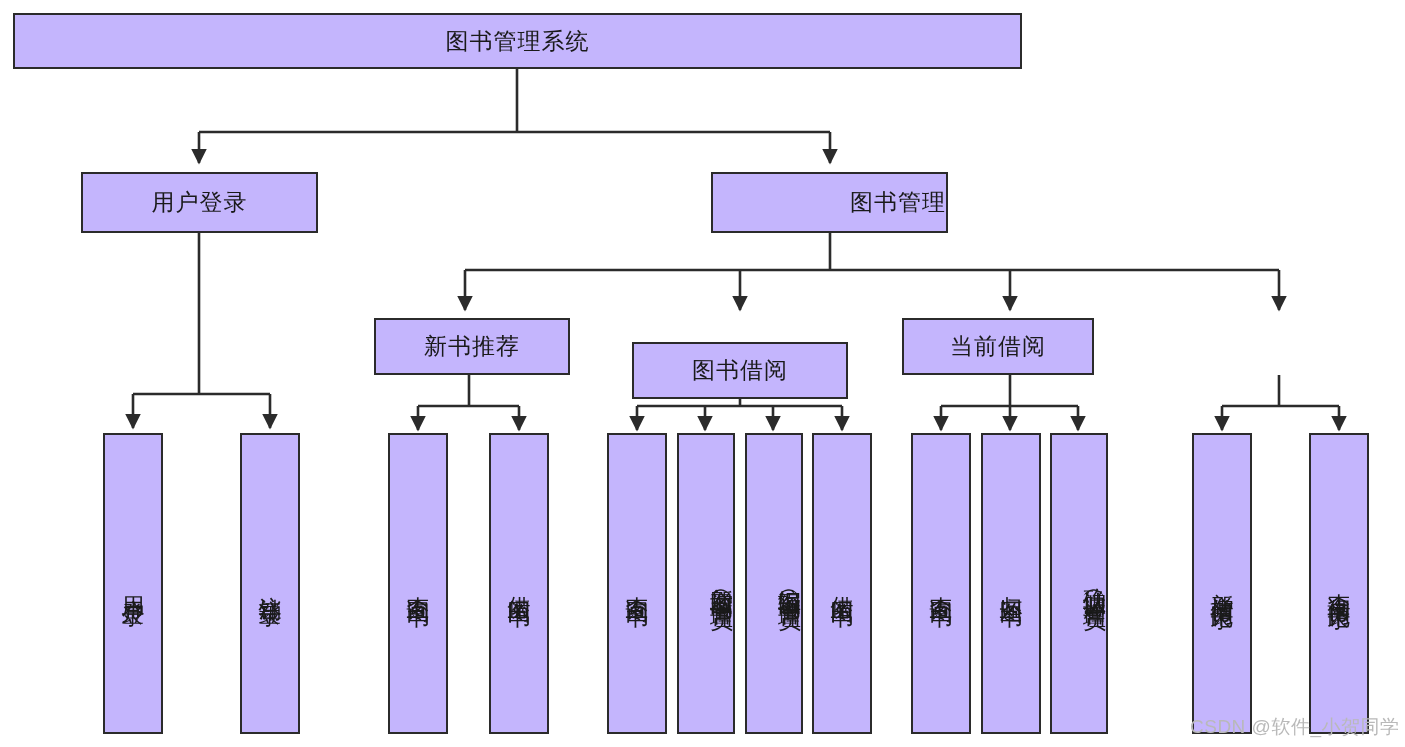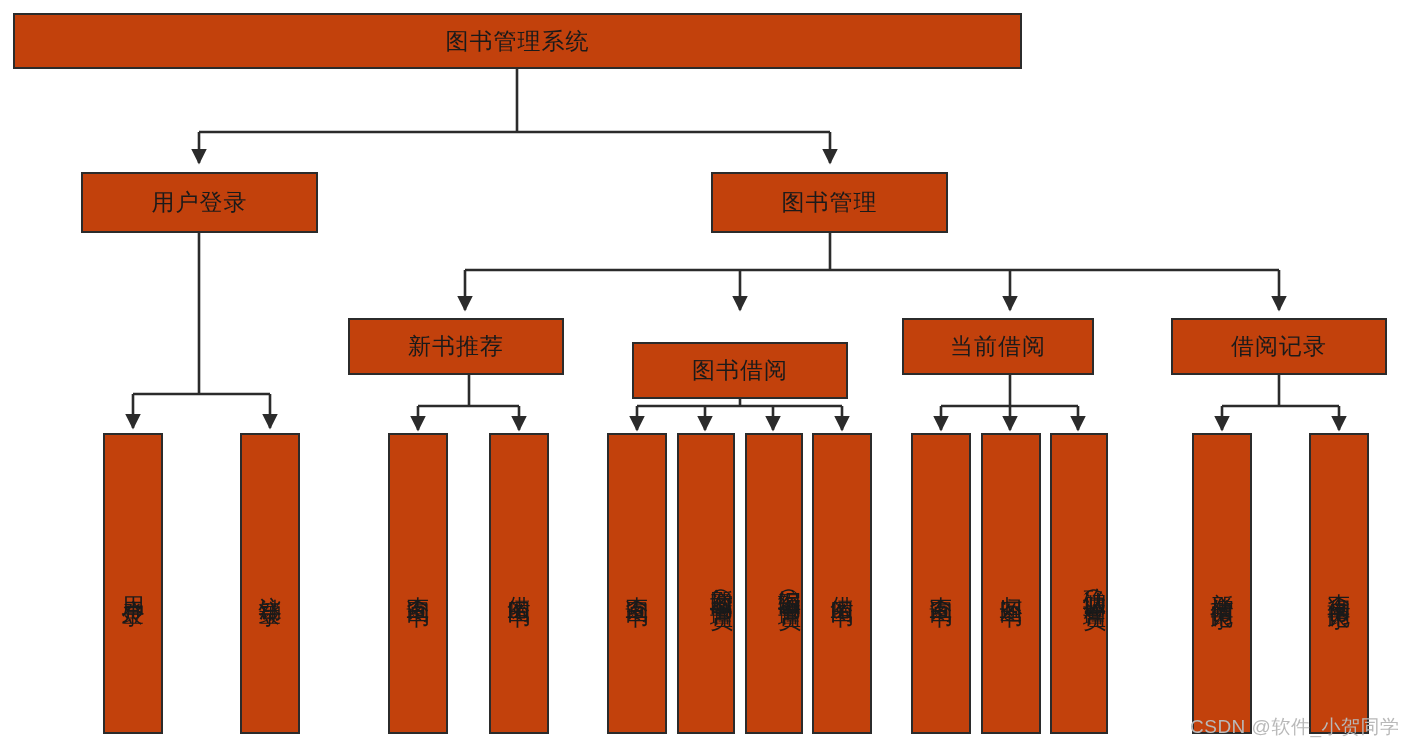--- a/index.html
+++ b/index.html
@@ -22,21 +22,21 @@
     left: 0;
     top: 0;
     width: 1405px;
     height: 747px;
     pointer-events: none;
   }
   .node {
     position: absolute;
     box-sizing: border-box;
     border: 2.5px solid #2b2b2b;
-    background: #c2410c;
+    background: #c4b5fd;
     display: flex;
     align-items: center;
     justify-content: center;
     color: #1a1a1a;
   }
   .node.horiz {
     font-size: 23px;
     letter-spacing: 1px;
   }
   .node.vert {
@@ -115,35 +115,32 @@
     </g>
   </svg>
 
   <div class="node horiz" style="left:13px; top:13px; width:1009px; height:56px;">
     <span>图书管理系统</span>
   </div>
 
   <div class="node horiz" style="left:81px; top:172px; width:237px; height:61px;">
     <span>用户登录</span>
   </div>
-  <div class="node horiz" style="left:711px; top:172px; width:237px; height:61px;">
+  <div class="node horiz" style="left:711px; top:172px; width:237px; height:61px;justify-content:flex-end;">
     <span>图书管理</span>
   </div>
 
-  <div class="node horiz" style="left:348px; top:318px; width:216px; height:57px;">
+  <div class="node horiz" style="left:374px; top:318px; width:196px; height:57px;">
     <span>新书推荐</span>
   </div>
   <div class="node horiz" style="left:632px; top:318px; width:216px; height:57px;margin-top:24px;">
     <span>图书借阅</span>
   </div>
   <div class="node horiz" style="left:902px; top:318px; width:192px; height:57px;">
     <span>当前借阅</span>
-  </div>
-  <div class="node horiz" style="left:1171px; top:318px; width:216px; height:57px;">
-    <span>借阅记录</span>
   </div>
 
   <div class="node vert" style="left:103px; top:433px; width:60px; height:301px;">
     <span>用户登录</span>
   </div>
   <div class="node vert" style="left:240px; top:433px; width:60px; height:301px;">
     <span>注销登录</span>
   </div>
 
   <div class="node vert" style="left:388px; top:433px; width:60px; height:301px;">

